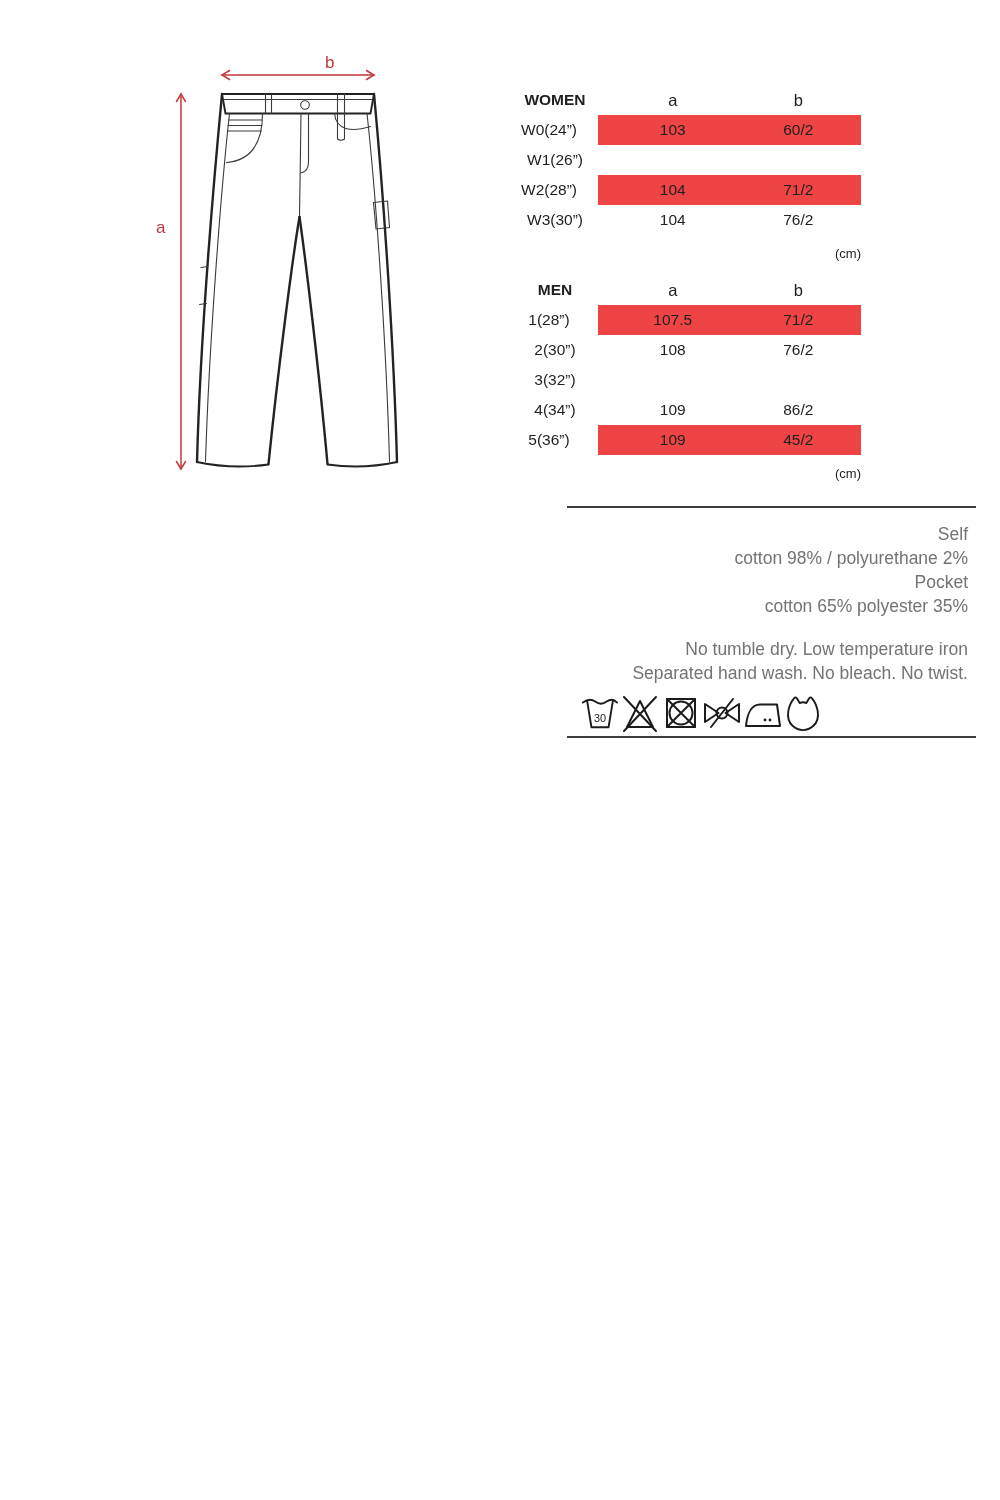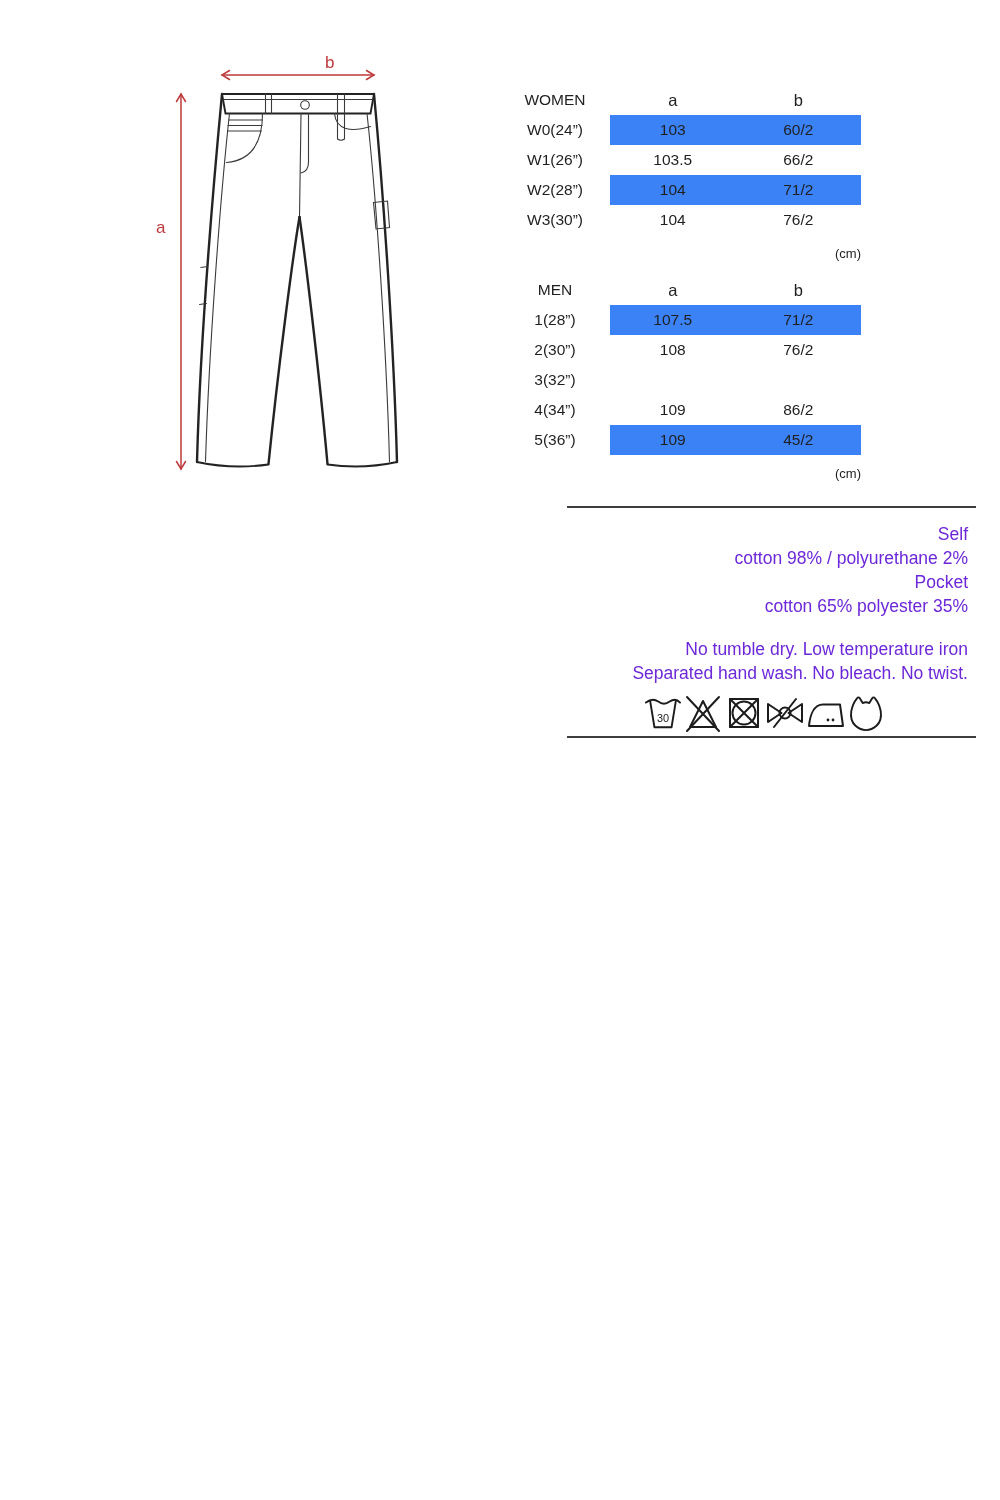--- a/index.html
+++ b/index.html
@@ -15,33 +15,33 @@
   .pants .red{fill:none;stroke:#bf3a3c;stroke-width:1.5;stroke-linecap:round;}
   .pants text.dim{fill:#bf3a3c;font-size:17px;font-family:"Liberation Sans",sans-serif;}
   
   .sizetable{position:absolute;width:361px;font-size:15.5px;}
   .sizetable.women{left:500px;top:85px;}
   .sizetable.men{left:500px;top:275px;}
   .trow{display:flex;height:30px;line-height:30px;}
   .tlabel{width:110px;text-align:center;}
   .tvals{display:flex;width:251px;}
   .tval{width:125.5px;text-align:center;}
-  .shade{background:#3b82f6;}
-  .bold{font-weight:normal;}
+  .shade{background:#ef4444;padding-left:12px;}
+  .bold{font-weight:bold;}
   .colh{font-size:16.5px;}
   .unit{height:18px;line-height:18px;text-align:right;font-size:13px;margin-top:10px;}
   
   .rule{position:absolute;left:567px;width:409px;height:2px;background:#3d3d3d;}
   .rule-top{top:506px;}
   .rule-bottom{top:736px;}
   .care-text{position:absolute;left:560px;top:522px;width:408px;text-align:right;
-             font-size:17.5px;line-height:24px;color:#6d28d9;}
+             font-size:17.5px;line-height:24px;color:#737373;}
   .care-gap{height:19px;}
-  .care-icons{position:absolute;left:560px;top:693px;width:408px;display:flex;
-              justify-content:center;align-items:flex-start;}
+  .care-icons{position:absolute;left:580px;top:693px;width:408px;display:flex;
+              justify-content:flex-start;align-items:flex-start;}
   .care-icons svg{display:block;margin-left:1px;}
   .cicon{fill:none;stroke:#1c1c1c;stroke-width:2;stroke-linecap:round;stroke-linejoin:round;}
   .cicon-txt{fill:#1c1c1c;font-size:11.5px;font-family:"Liberation Sans",sans-serif;}
   .cdot{fill:#1c1c1c;stroke:none;}
 </style>
 </head>
 <body>
 
 <div class="canvas">
 
@@ -107,24 +107,20 @@
     </div>
     <div class="trow">
       <div class="tlabel">W0(24”)</div>
       <div class="tvals shade">
         <div class="tval">103</div>
         <div class="tval">60/2</div>
       </div>
     </div>
     <div class="trow">
       <div class="tlabel">W1(26”)</div>
-      <div class="tvals">
-        <div class="tval">103.5</div>
-        <div class="tval">66/2</div>
-      </div>
     </div>
     <div class="trow">
       <div class="tlabel">W2(28”)</div>
       <div class="tvals shade">
         <div class="tval">104</div>
         <div class="tval">71/2</div>
       </div>
     </div>
     <div class="trow">
       <div class="tlabel">W3(30”)</div>

